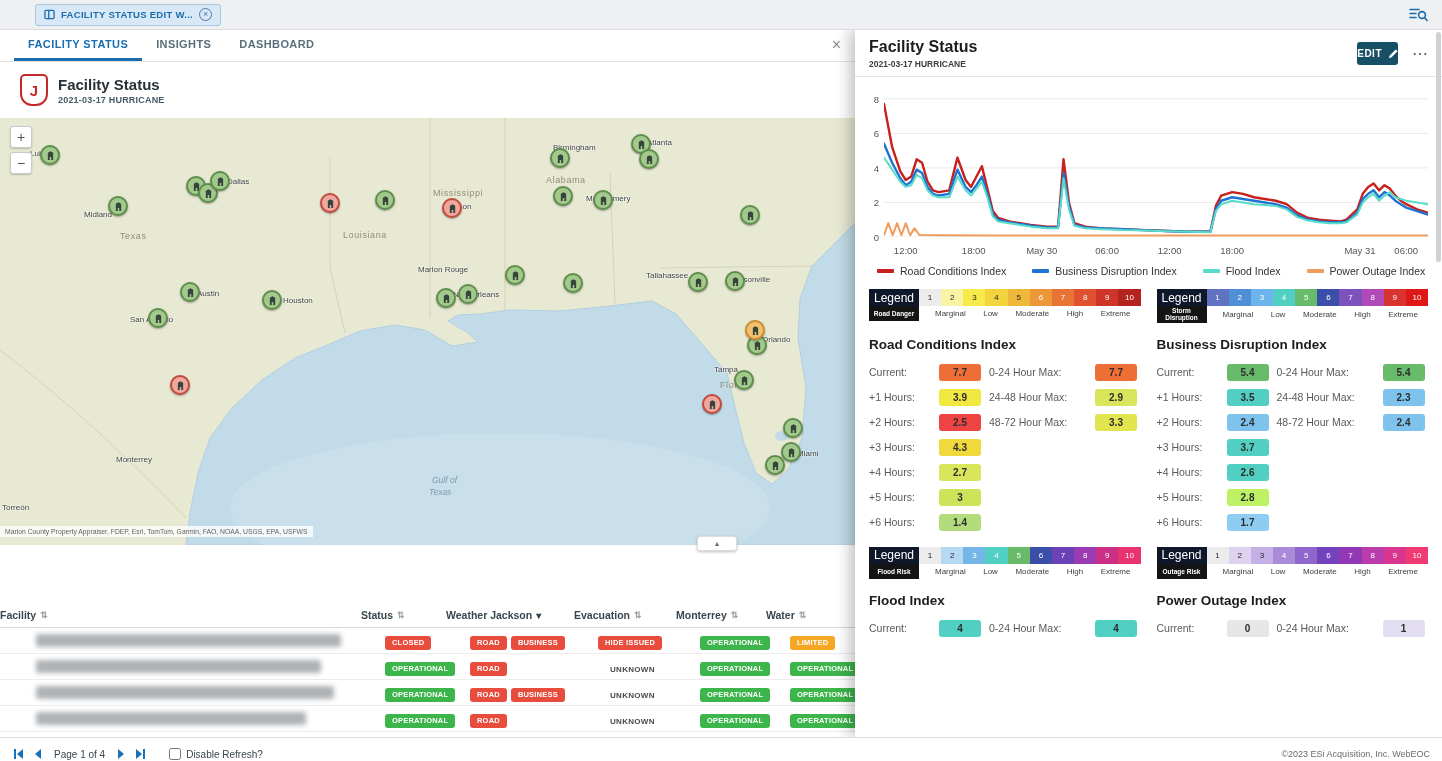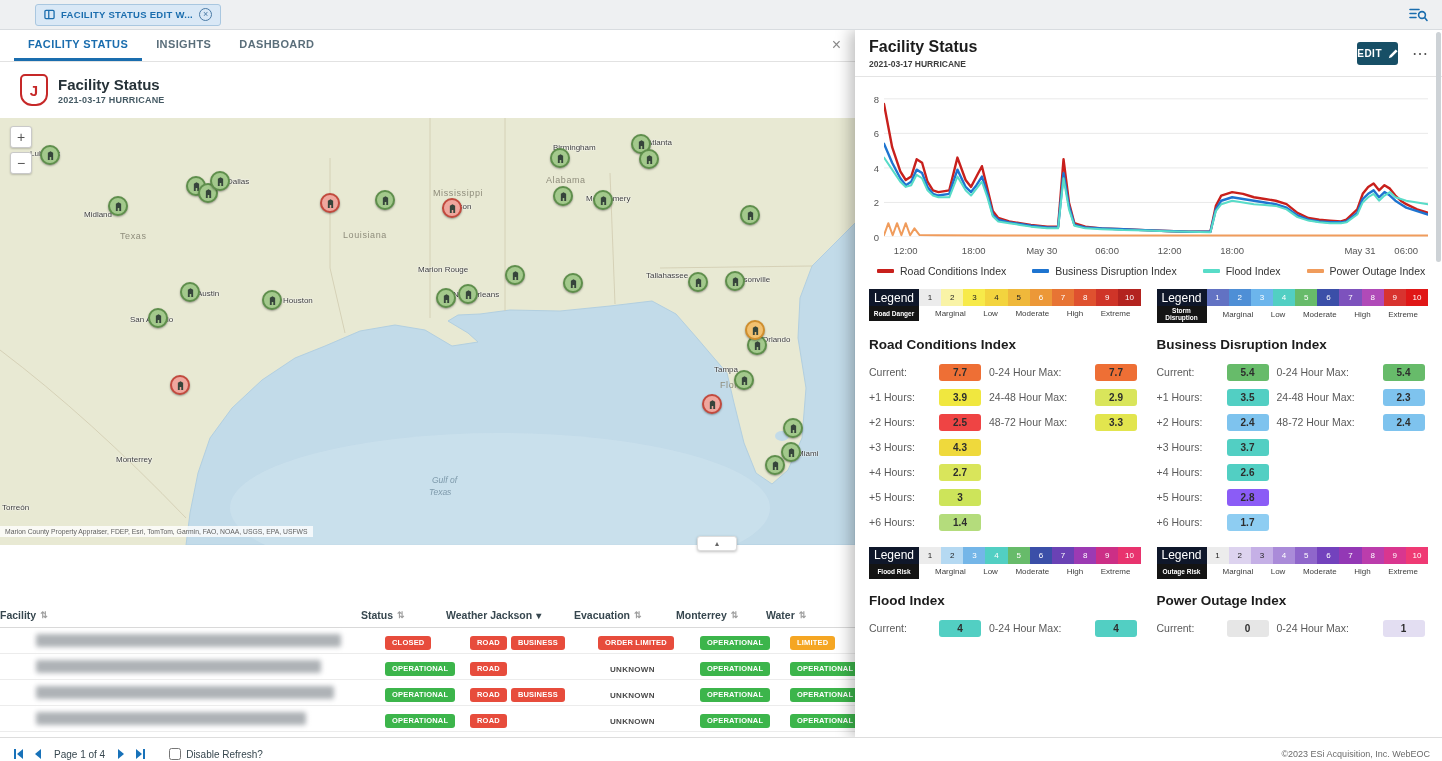--- a/index.html
+++ b/index.html
@@ -426,21 +426,21 @@
           <span class="sortglyph">⇅</span>
         </div>
       </div>
     <div class="tbody">
         <div class="trow">
           <div class="tcell">
             <div class="blur" style="width: 305px;"></div>
           </div>
           <div class="tcell"><span class="badge" style="background: rgb(231, 76, 60);">CLOSED</span></div>
           <div class="tcell"><span class="badge" style="background: rgb(231, 76, 60);">ROAD</span><span class="badge" style="background: rgb(231, 76, 60);">BUSINESS</span></div>
-          <div class="tcell"><span class="badge" style="background: rgb(231, 76, 60);">ORDER LIMITED</span></div>
+          <div class="tcell"><span class="badge" style="background: rgb(231, 76, 60);">HIDE ISSUED</span></div>
           <div class="tcell"><span class="badge" style="background: rgb(60, 181, 75);">OPERATIONAL</span></div>
           <div class="tcell"><span class="badge" style="background: rgb(245, 166, 35);">LIMITED</span></div>
         </div>
         <div class="trow">
           <div class="tcell">
             <div class="blur" style="width: 285px;"></div>
           </div>
           <div class="tcell"><span class="badge" style="background: rgb(60, 181, 75);">OPERATIONAL</span></div>
           <div class="tcell"><span class="badge" style="background: rgb(231, 76, 60);">ROAD</span></div>
           <div class="tcell"><span class="plain">UNKNOWN</span></div>
@@ -652,21 +652,21 @@
         <div class="idx-row">
           <span class="idx-label">+3 Hours:</span>
           <span class="chip" style="background: rgb(82, 207, 195);">3.7</span>
         </div>
         <div class="idx-row">
           <span class="idx-label">+4 Hours:</span>
           <span class="chip" style="background: rgb(82, 207, 195);">2.6</span>
         </div>
         <div class="idx-row">
           <span class="idx-label">+5 Hours:</span>
-          <span class="chip" style="background: #8b5cf6;">2.8</span>
+          <span class="chip" style="background: #bef264;">2.8</span>
         </div>
         <div class="idx-row">
           <span class="idx-label">+6 Hours:</span>
           <span class="chip" style="background: rgb(142, 205, 242);">1.7</span>
         </div>
       </div>
       <div class="legbar">
         <div class="legrow1">
           <span class="legcell-label">Legend</span>
           <span class="legcell" style="background: rgb(236, 236, 236); color: rgb(34, 34, 34);">1</span>

